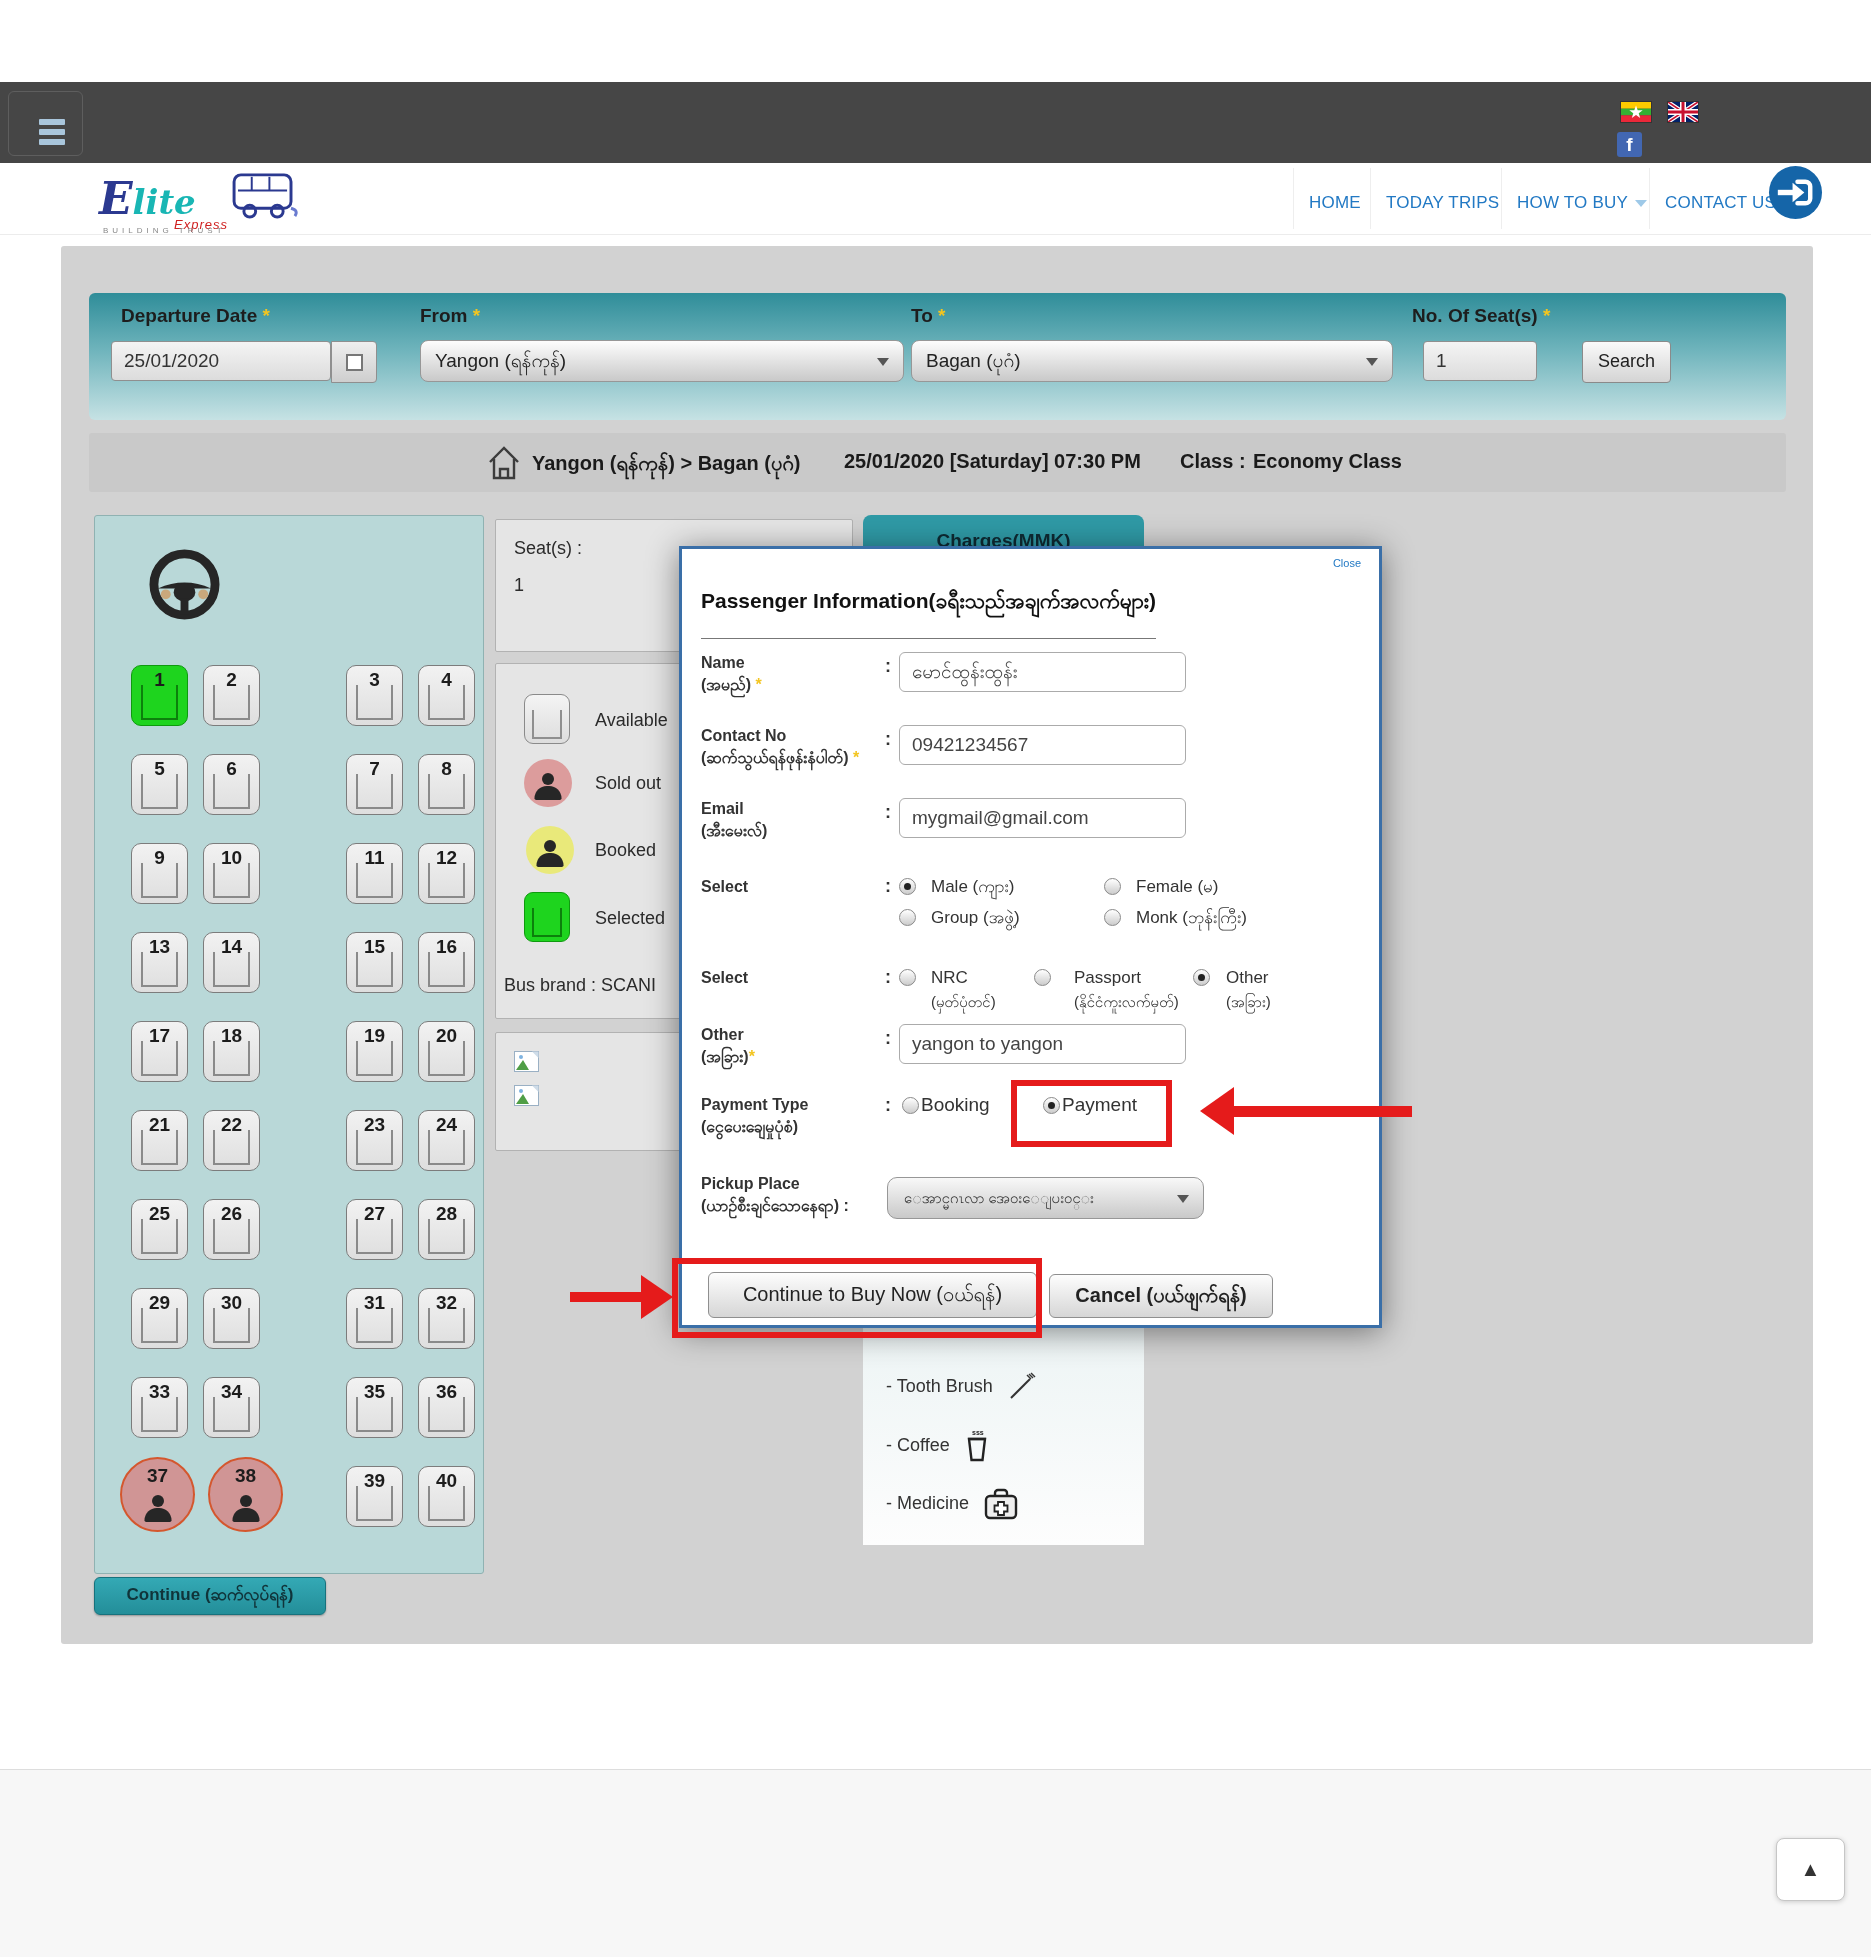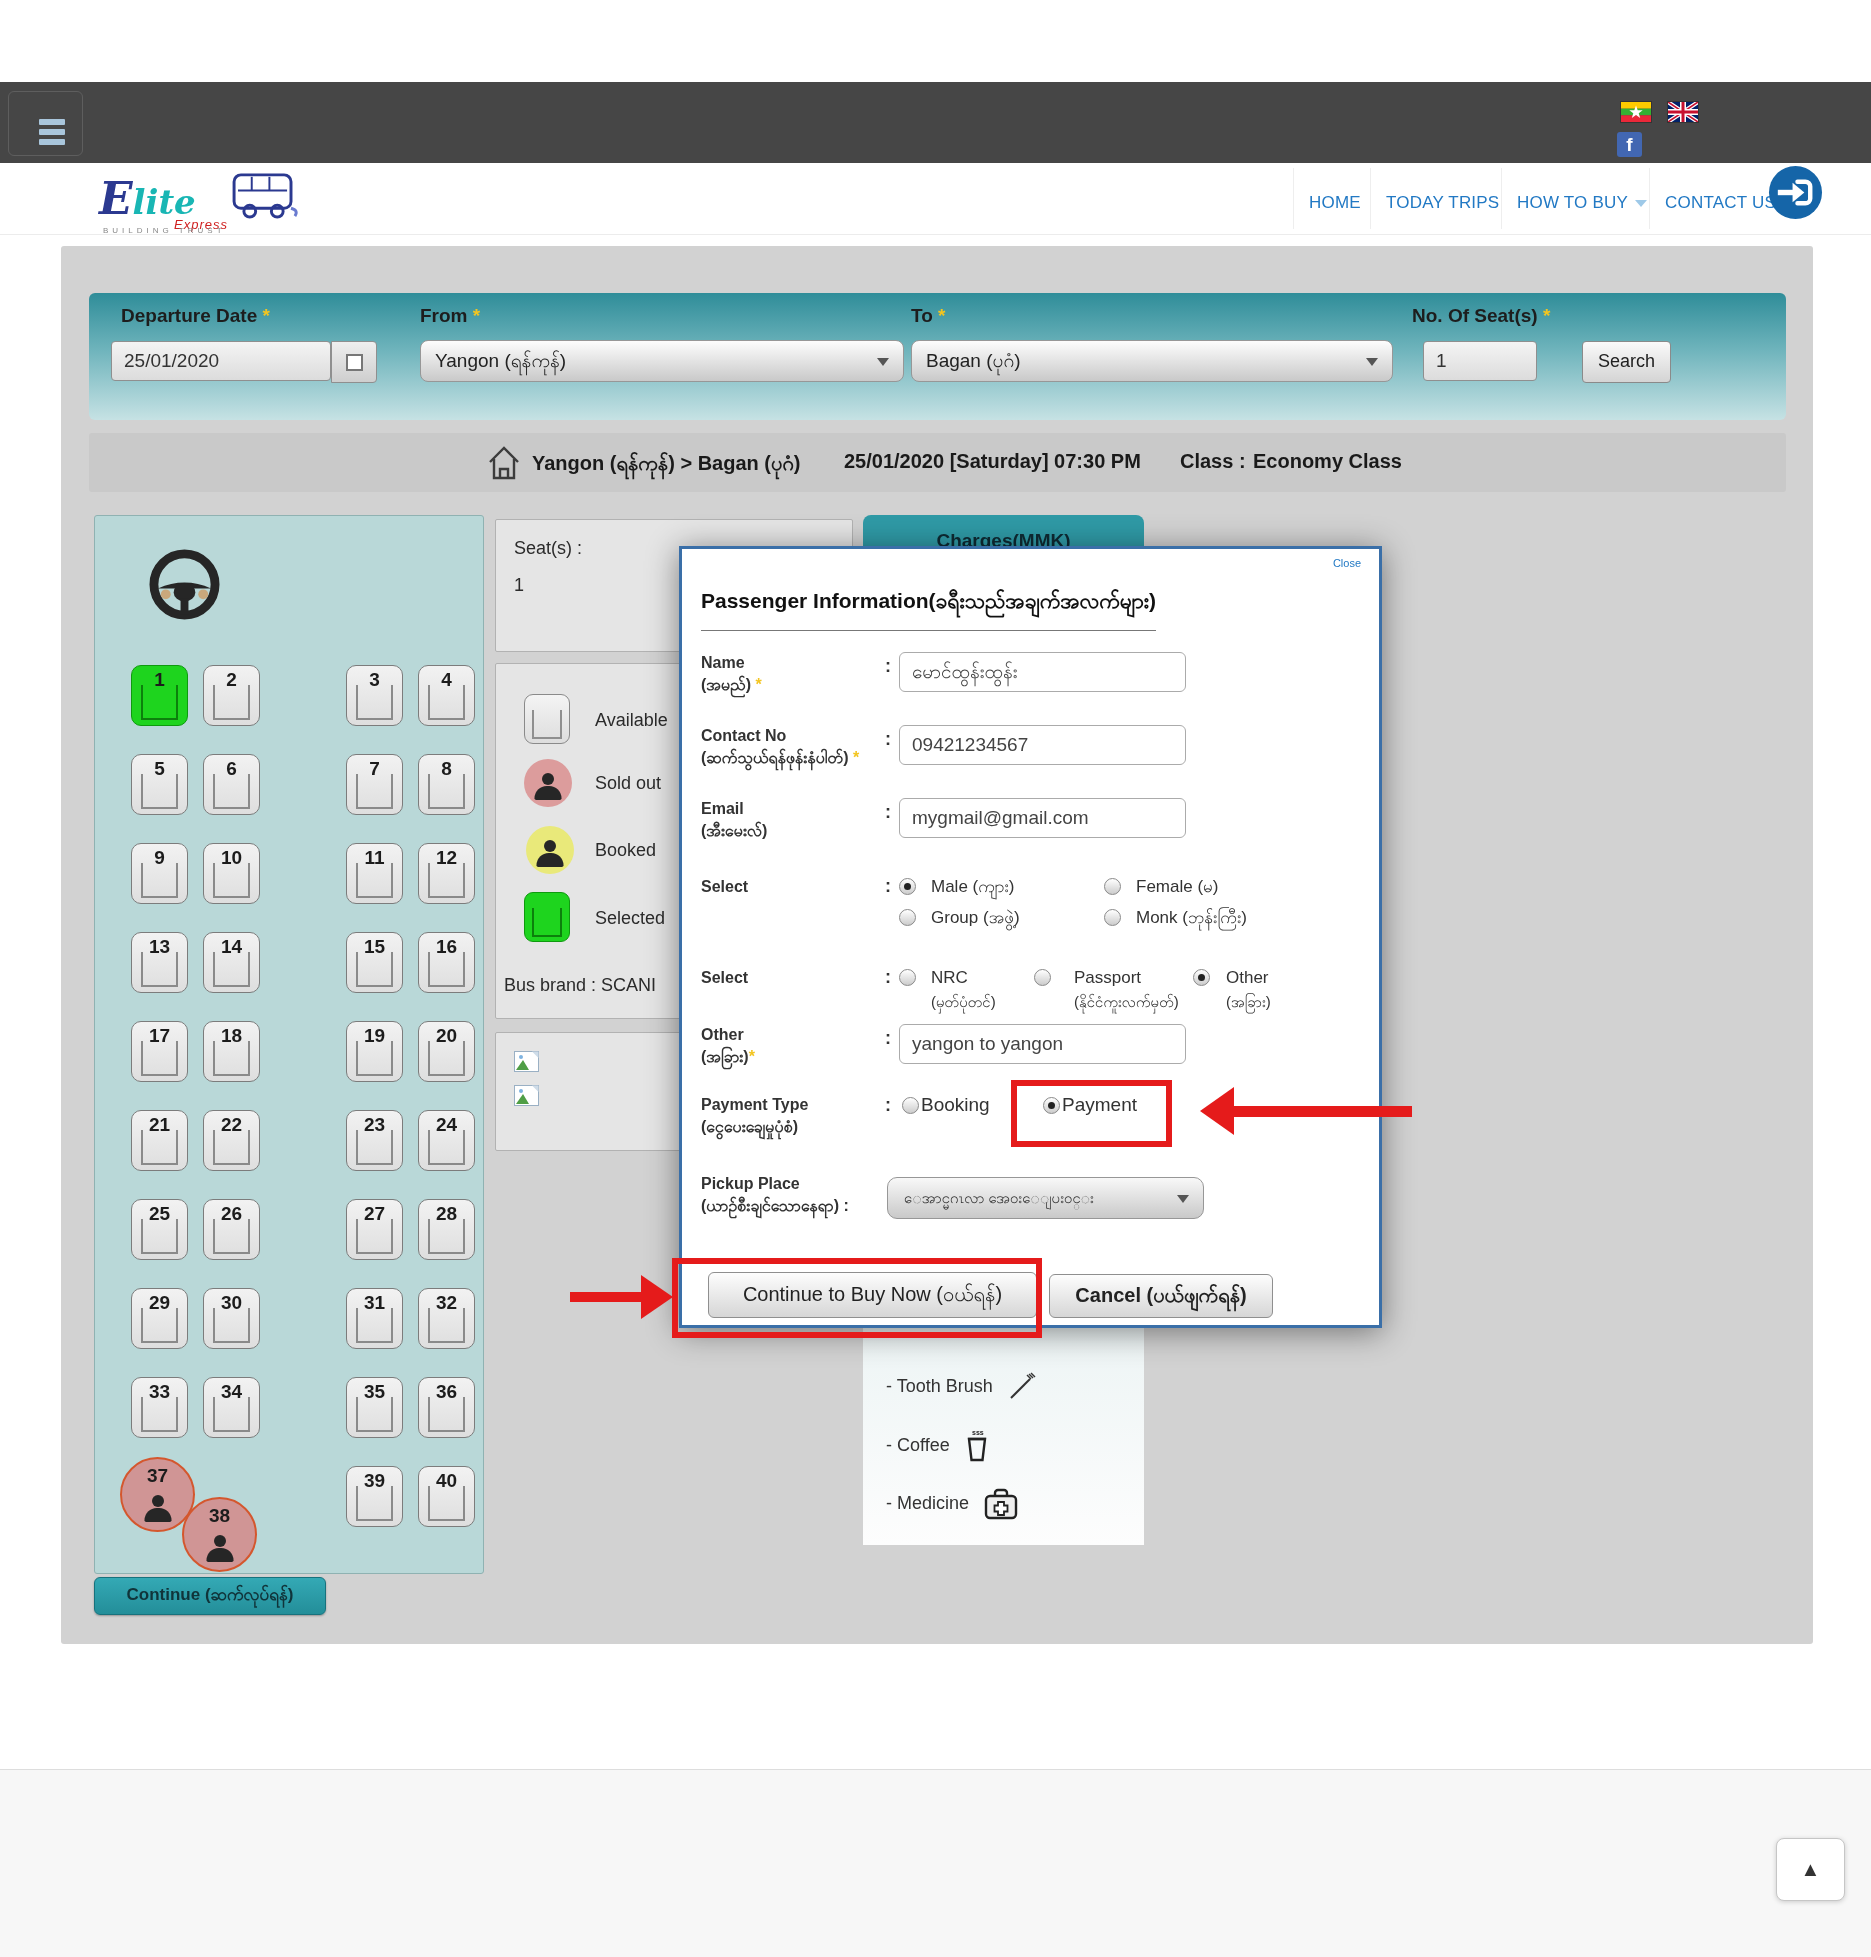--- a/index.html
+++ b/index.html
@@ -106,21 +106,21 @@
   .charges-body{position:absolute;left:0;top:44px;width:100%;bottom:0;
      background:linear-gradient(180deg,#b9d8da 0%,#dcebec 55%,#fdfdfd 100%);}
   .charge-item{position:absolute;left:23px;font-size:18px;color:#333;}
   .charge-item svg{vertical-align:middle;margin-left:8px;}
 
   
   .modal{left:679px;top:546px;width:703px;height:782px;background:#fff;border:3px solid #3a6fa8;
      box-shadow:0 4px 30px rgba(0,0,0,.45);z-index:10;box-sizing:border-box;}
   .modal-close{position:absolute;right:18px;top:8px;font-size:11px;color:#2279c4;cursor:pointer;}
   .modal-title{position:absolute;left:19px;top:38px;font-size:21px;font-weight:bold;color:#111;
-     border-bottom:1px solid #777;padding-bottom:12px;}
+     border-bottom:1px solid #777;padding-bottom:20px;}
   .f-label{position:absolute;font-size:16px;font-weight:bold;color:#333;line-height:22px;}
   .f-colon{position:absolute;font-size:18px;font-weight:bold;color:#333;}
   .m-input{position:absolute;width:287px;height:40px;border:1px solid #ababab;border-radius:6px;background:#fff;
      font-size:19px;color:#444;padding:0 12px;box-sizing:border-box;line-height:38px;}
   .radio{position:absolute;width:17px;height:17px;border-radius:50%;border:1px solid #8a8a8a;
      background:linear-gradient(180deg,#fff,#ccc);box-sizing:border-box;cursor:pointer;}
   .radio.checked::after{content:'';position:absolute;left:4px;top:4px;width:7px;height:7px;border-radius:50%;background:#222;}
   .r-label{position:absolute;font-size:17px;color:#333;line-height:20px;cursor:pointer;}
   .r-sub{position:absolute;font-size:15px;color:#333;}
   .m-select{position:absolute;width:317px;height:42px;background:linear-gradient(180deg,#f8f8f8,#c9c9c9);
@@ -368,21 +368,21 @@
       <div class="seat" style="left: 251px; top: 861px;">
         <span class="seat-num">35</span>
       </div>
       <div class="seat" style="left: 323px; top: 861px;">
         <span class="seat-num">36</span>
       </div>
       <div class="seat sold" style="left: 36px; top: 950px;">
         <span class="seat-num">37</span>
         <span class="person"></span>
       </div>
-      <div class="seat sold" style="left: 98px; top: 950px; margin-top: 40px;">
+      <div class="seat sold" style="left: 124px; top: 950px;">
         <span class="seat-num">38</span>
         <span class="person"></span>
       </div>
       <div class="seat" style="left: 251px; top: 950px; padding-left: 33px;">
         <span class="seat-num">39</span>
       </div>
       <div class="seat" style="left: 323px; top: 950px;">
         <span class="seat-num">40</span>
       </div>
     </div>

